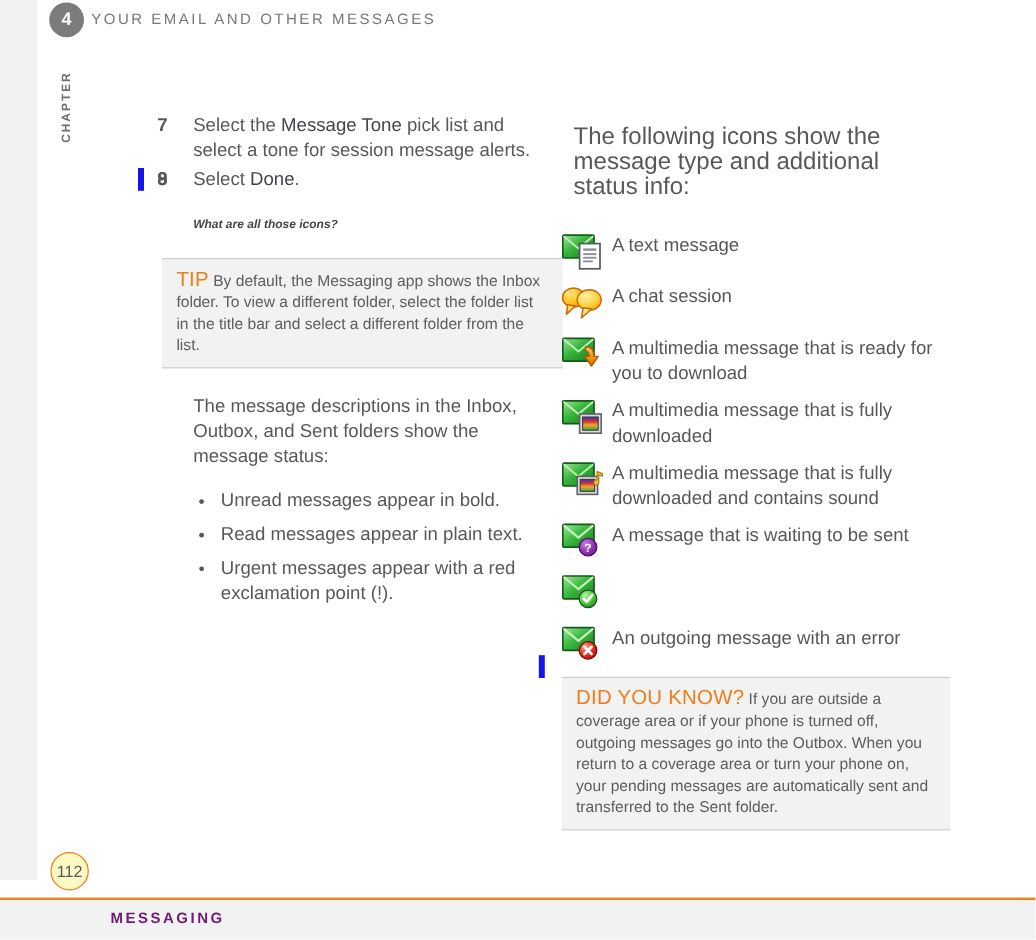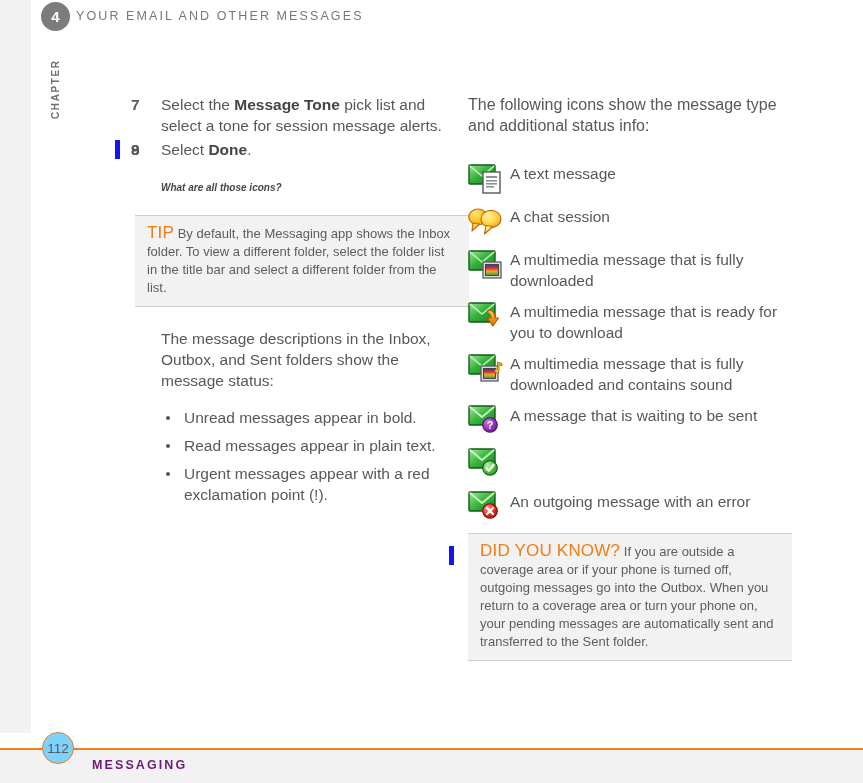--- a/index.html
+++ b/index.html
@@ -100,41 +100,41 @@
     margin-bottom: 3px;
     color: #58585a;
   }
   .step-num {
     position: absolute;
     left: 4px;
     top: 0;
     font-weight: bold;
     color: #58585a;
   }
-  .step b { font-weight: bold; color: #44444a; }
+  .step b { font-weight: normal; color: #44444a; }
 
   
   .subhead {
     font-size: 10px;
     font-weight: bold;
     color: #44444a;
     margin: 22px 0 0 34px;
     font-style: italic;
   }
   .para {
     font-size: 15.5px;
     line-height: 21px;
     color: #58585a;
     margin: 0 0 0 34px;
   }
   .para-right {
-    font-size: 16px;
+    font-size: 20px;
     line-height: 21px;
     color: #58585a;
-    margin: 0;
+    margin: 10px;
   }
   .gap-top-20 { margin-top: 21px; }
 
   
   .bullets {
     margin: 16px 0 0 34px;
     padding: 0;
     list-style: none;
   }
   .bullet {
@@ -228,26 +228,26 @@
     position: absolute;
     left: 0;
     top: 749px;
     width: 863px;
     height: 34px;
     background: #f2f2f2;
   }
   .page-num {
     position: absolute;
     left: 42px;
-    top: 732px;
+    top: 710px;
     width: 30px;
     height: 30px;
     border-radius: 50%;
     border: 1.5px solid #ef7d1a;
-    background: #7dd3fc;
+    background: #fef9c3;
     color: #58585a;
     font-size: 13.5px;
     display: flex;
     align-items: center;
     justify-content: center;
   }
   .footer-title {
     position: absolute;
     left: 92px;
     top: 758px;
@@ -354,20 +354,43 @@
             <path d="M18 20.5 L16.5 29 L25 21.5 Z" fill="url(#gb2)" stroke="#c9690a" stroke-width="1.2" stroke-linejoin="round"></path>
           </svg>
         </div>
         <div class="icon-label">A chat session</div>
       </li>
 
       <li class="icon-row">
         <div class="icon-cell">
           <svg class="icon-svg" width="38" height="33" viewBox="0 0 38 33">
             <defs>
+              <linearGradient id="g3" x1="0" y1="0" x2="1" y2="1">
+                <stop offset="0" stop-color="#9fe39b"></stop>
+                  <stop offset="0.45" stop-color="#35b43a"></stop>
+                  <stop offset="1" stop-color="#1c7a22"></stop>
+              </linearGradient>
+              <linearGradient id="ga3" x1="0" y1="0" x2="0" y2="1">
+                <stop offset="0" stop-color="#ffd36a"></stop>
+                  <stop offset="0.5" stop-color="#f79a14"></stop>
+                  <stop offset="1" stop-color="#d86c05"></stop>
+              </linearGradient>
+            </defs>
+            <rect x="1" y="3" width="26" height="19" rx="1" fill="url(#g3)" stroke="#14591a" stroke-width="1.4"></rect>
+            <path d="M1.7 3.8 L14 14 L26.3 3.8" fill="none" stroke="#b9f0b4" stroke-width="1.6"></path>
+            <path d="M20 10 q7 0 7 8 l3.5 0 -5.6 8 -5.6 -8 3.7 0 q0 -4.5 -3 -4.5 Z" fill="url(#ga3)" stroke="#b35c05" stroke-width="1.2" stroke-linejoin="round"></path>
+          </svg>
+        </div>
+        <div class="icon-label">A multimedia message that is ready for you to download</div>
+      </li>
+
+      <li class="icon-row">
+        <div class="icon-cell">
+          <svg class="icon-svg" width="38" height="33" viewBox="0 0 38 33">
+            <defs>
               <linearGradient id="g4" x1="0" y1="0" x2="1" y2="1">
                 <stop offset="0" stop-color="#9fe39b"></stop>
                   <stop offset="0.45" stop-color="#35b43a"></stop>
                   <stop offset="1" stop-color="#1c7a22"></stop>
               </linearGradient>
               <linearGradient id="gp4" x1="0" y1="0" x2="0" y2="1">
                 <stop offset="0" stop-color="#2b37c8"></stop>
                   <stop offset="0.32" stop-color="#d32f2f"></stop>
                 <stop offset="0.62" stop-color="#f5a623"></stop>
                   <stop offset="1" stop-color="#2aa84a"></stop>
@@ -379,43 +402,20 @@
             <rect x="17.5" y="16.5" width="13" height="11" fill="url(#gp4)" stroke="#3a3d41" stroke-width="0.9"></rect>
           </svg>
         </div>
         <div class="icon-label">A multimedia message that is fully downloaded</div>
       </li>
 
       <li class="icon-row">
         <div class="icon-cell">
           <svg class="icon-svg" width="38" height="33" viewBox="0 0 38 33">
             <defs>
-              <linearGradient id="g3" x1="0" y1="0" x2="1" y2="1">
-                <stop offset="0" stop-color="#9fe39b"></stop>
-                  <stop offset="0.45" stop-color="#35b43a"></stop>
-                  <stop offset="1" stop-color="#1c7a22"></stop>
-              </linearGradient>
-              <linearGradient id="ga3" x1="0" y1="0" x2="0" y2="1">
-                <stop offset="0" stop-color="#ffd36a"></stop>
-                  <stop offset="0.5" stop-color="#f79a14"></stop>
-                  <stop offset="1" stop-color="#d86c05"></stop>
-              </linearGradient>
-            </defs>
-            <rect x="1" y="3" width="26" height="19" rx="1" fill="url(#g3)" stroke="#14591a" stroke-width="1.4"></rect>
-            <path d="M1.7 3.8 L14 14 L26.3 3.8" fill="none" stroke="#b9f0b4" stroke-width="1.6"></path>
-            <path d="M20 10 q7 0 7 8 l3.5 0 -5.6 8 -5.6 -8 3.7 0 q0 -4.5 -3 -4.5 Z" fill="url(#ga3)" stroke="#b35c05" stroke-width="1.2" stroke-linejoin="round"></path>
-          </svg>
-        </div>
-        <div class="icon-label">A multimedia message that is ready for you to download</div>
-      </li>
-
-      <li class="icon-row">
-        <div class="icon-cell">
-          <svg class="icon-svg" width="38" height="33" viewBox="0 0 38 33">
-            <defs>
               <linearGradient id="g5" x1="0" y1="0" x2="1" y2="1">
                 <stop offset="0" stop-color="#9fe39b"></stop>
                   <stop offset="0.45" stop-color="#35b43a"></stop>
                   <stop offset="1" stop-color="#1c7a22"></stop>
               </linearGradient>
               <linearGradient id="gp5" x1="0" y1="0" x2="0" y2="1">
                 <stop offset="0" stop-color="#2b37c8"></stop>
                   <stop offset="0.32" stop-color="#d32f2f"></stop>
                 <stop offset="0.62" stop-color="#f5a623"></stop>
                   <stop offset="1" stop-color="#2aa84a"></stop>

